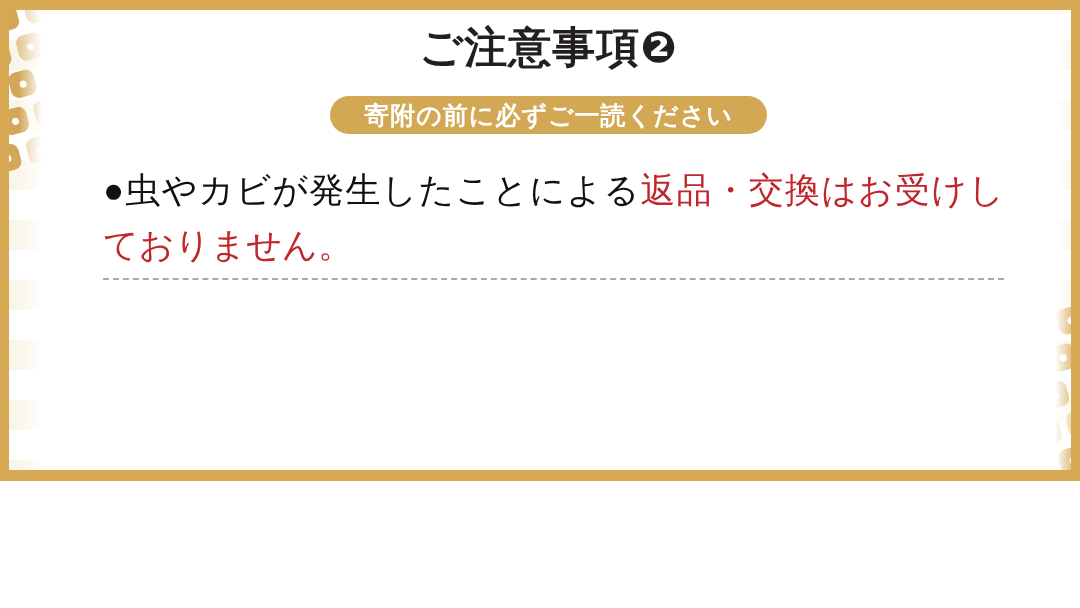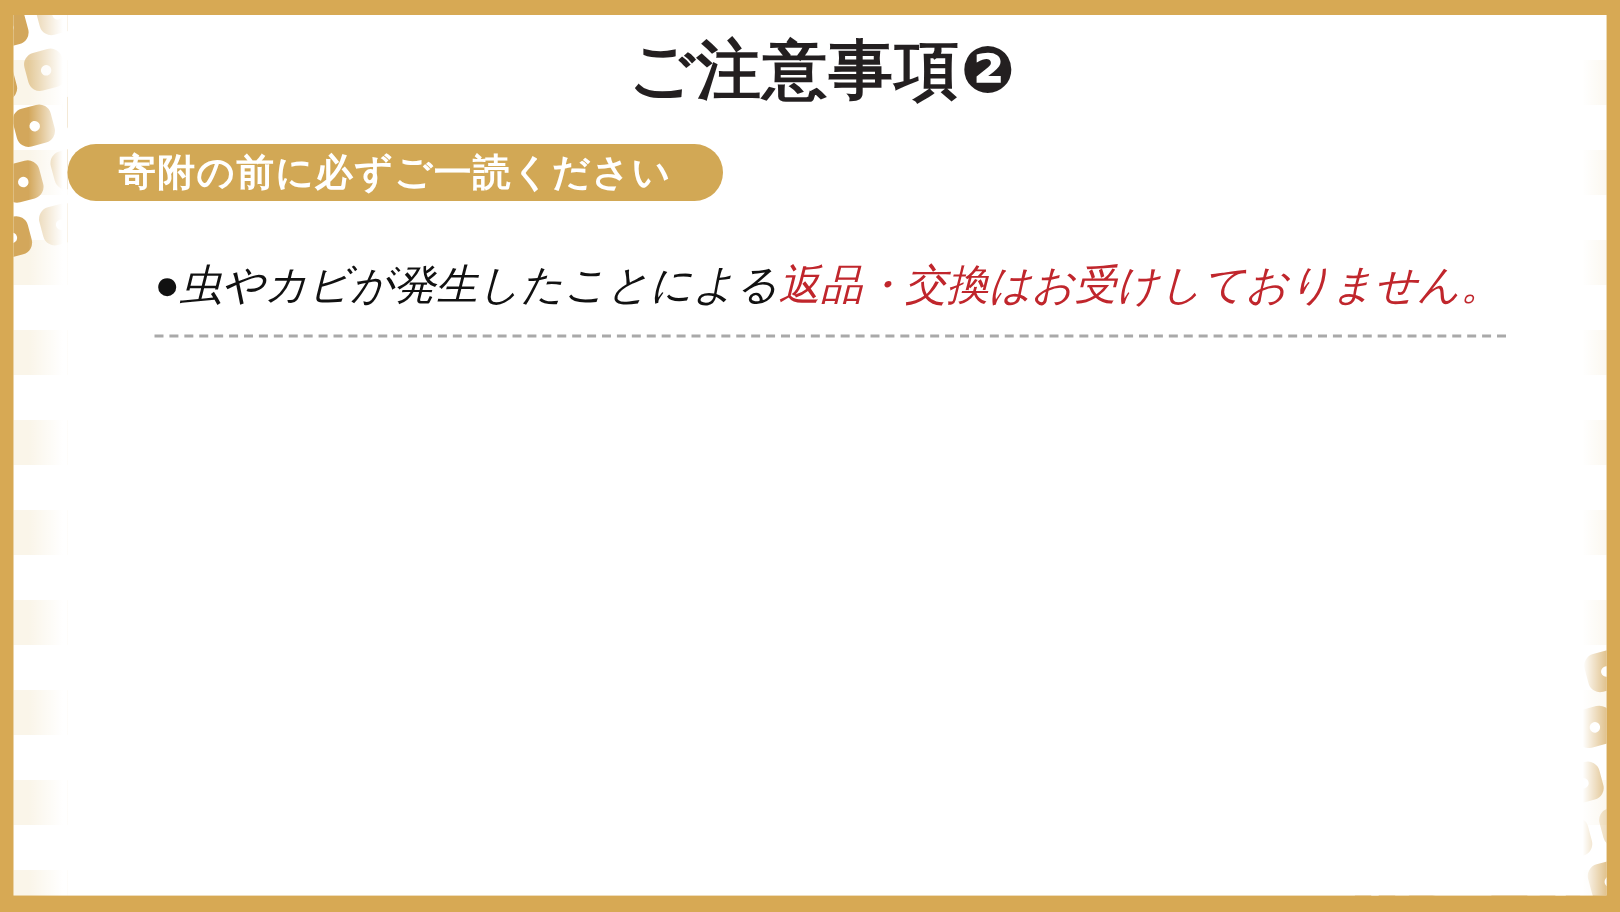--- a/index.html
+++ b/index.html
@@ -11,21 +11,21 @@
     height: 608px;
     overflow: hidden;
     font-family: "Liberation Sans", "DejaVu Sans", sans-serif;
     background: #ffffff;
   }
 
   
   .page {
     position: relative;
     width: 1080px;
-    height: 608px;
+    height: 481px;
     box-sizing: border-box;
     background: repeating-linear-gradient(
         to bottom,
         #ffffff 0px,
         #ffffff 30px,
         #faf5e9 30px,
         #faf5e9 60px
     );
     border-top: 10px solid #d7a954;
     border-bottom: 11px solid #d7a954;
@@ -119,21 +119,21 @@
     letter-spacing: 1px;
     white-space: nowrap;
   }
 
   
   .banner-row {
     position: absolute;
     top: 86px;
     left: 0;
     width: 100%;
-    text-align: left;
+    text-align: center;
   }
   .banner {
     display: inline-block;
     background: #d2a855;
     color: #ffffff;
     font-size: 25px;
     font-weight: bold;
     line-height: 38px;
     height: 38px;
     padding: 0 34px;
@@ -143,26 +143,25 @@
   }
 
   
   .notices {
     position: absolute;
     top: 152px;
     left: 58px;
     right: 48px;
   }
   .notice-item {
-    font-size: 28px;
+    font-size: 35px;
     line-height: 55px;
     color: #111111;
     letter-spacing: 0px;
     text-align: justify;
-    font-style: italic;
   }
   .notice-item .emph {
     color: #c0262c;
   }
   .divider {
     margin: 6px 0 4px 0;
     height: 0;
     border-top: 2px dashed #9b9b9b;
     opacity: 0.85;
   }

